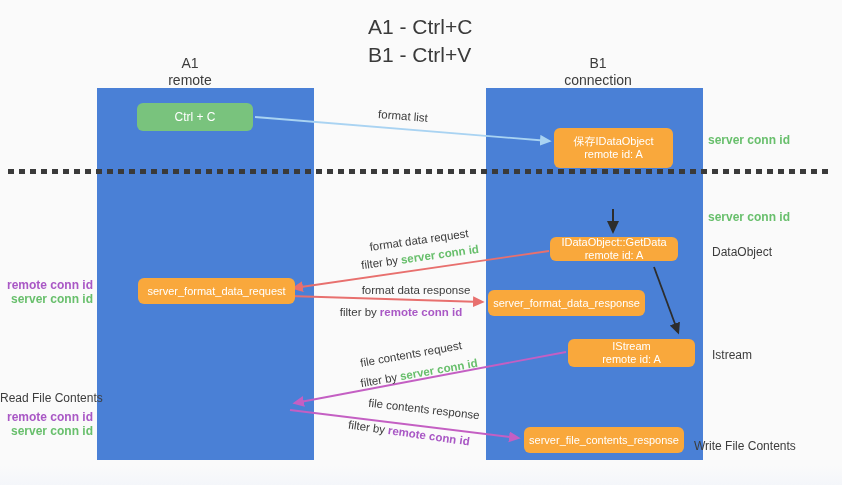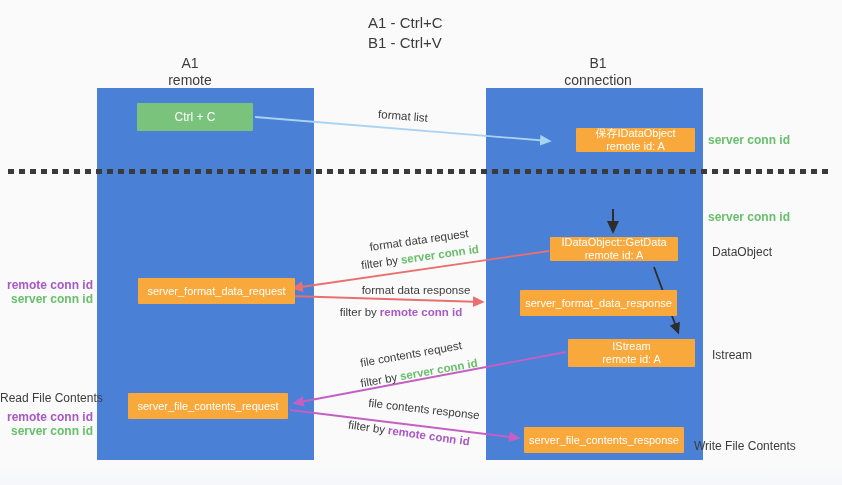--- a/index.html
+++ b/index.html
@@ -1,31 +1,31 @@
 <!DOCTYPE html>
 <html><head>
 <meta charset="utf-8">
 <style>
   * { margin:0; padding:0; box-sizing:border-box; }
   html,body { width:842px; height:485px; }
   body { font-family:"Liberation Sans", sans-serif; background:#fafafa; overflow:hidden; }
   .stage { position:relative; width:842px; height:485px; background:linear-gradient(#fafafa 96%, #f4f6fa); }
 
-  .diagram-title { position:absolute; left:368px; top:13px; font-size:15px; color:#3a3a3a; line-height:1.32; }
+  .diagram-title { position:absolute; left:368px; top:13px; font-size:21px; color:#3a3a3a; line-height:1.32; }
 
   .col-header { position:absolute; width:140px; text-align:center; font-size:14px; color:#3c3c3c; line-height:1.2; }
   .col-header.left  { left:120px; top:55px; }
   .col-header.right { left:528px; top:55px; }
 
   .lifeline { position:absolute; top:88px; width:217px; height:372px; background:#4a80d6; }
   .lifeline.left  { left:97px; }
   .lifeline.right { left:486px; }
 
   .node { position:absolute; display:flex; flex-direction:column; align-items:center; justify-content:center;
-          color:#ffffff; text-align:center; border-radius:1px; line-height:13px; }
+          color:#ffffff; text-align:center; border-radius:6px; line-height:13px; }
   .node.green  { background:#79c37d; font-size:12px; }
   .node.orange { background:#f9a83c; font-size:11px; }
   .node .l1, .node .l2 { white-space:nowrap; }
 
   .dotted-sep { position:absolute; left:8px; top:169px; width:820px; height:5px;
     background:repeating-linear-gradient(90deg,#3a3a3a 0 6px, transparent 6px 11px); }
 
   .arrow-label { position:absolute; white-space:nowrap; font-size:11.5px; color:#3c3c3c;
     transform:translate(-50%,-50%); }
   .green-text  { color:#68bf6c; font-weight:bold; margin-left:3px; }
@@ -83,47 +83,44 @@
     <line x1="289" y1="296" x2="482" y2="302" stroke="#e8706e" stroke-width="1.8" marker-end="url(#mRed)"></line>
     <line x1="654" y1="267" x2="678" y2="332" stroke="#2d2d2d" stroke-width="1.8" marker-end="url(#mBlack)"></line>
     <line x1="566" y1="352" x2="295" y2="403" stroke="#c45fc3" stroke-width="1.8" marker-end="url(#mMag)"></line>
     <line x1="290" y1="410" x2="518" y2="438" stroke="#c45fc3" stroke-width="1.8" marker-end="url(#mMag)"></line>
   </svg>
 
   <div class="node green" style="left:137px; top:103px; width:116px; height:28px;">
     <span class="l1">Ctrl + C</span>
   </div>
 
-  <div class="node orange" style="left:576px; top:128px; width:119px; height:24px;">
+  <div class="node orange" style="left:554px; top:128px; width:119px; height:40px;">
     <span class="l1">保存IDataObject</span>
     <span class="l2">remote id: A</span>
   </div>
 
 
   <div class="node orange" style="left:550px; top:237px; width:128px; height:24px;">
     <span class="l1">IDataObject::GetData</span>
     <span class="l2">remote id: A</span>
   </div>
 
   <div class="node orange" style="left:138px; top:278px; width:157px; height:26px;">
     <span class="l1">server_format_data_request</span>
   </div>
 
-  <div class="node orange" style="left:488px; top:290px; width:157px; height:26px;margin-left:32px;">
+  <div class="node orange" style="left:488px; top:290px; width:157px; height:26px;">
     <span class="l1">server_format_data_response</span>
   </div>
 
   <div class="node orange" style="left:568px; top:339px; width:127px; height:28px;">
     <span class="l1">IStream</span>
     <span class="l2">remote id: A</span>
   </div>
 
-  <div class="node orange" style="left:128px; top:393px; width:160px; height:26px;">
-    <span class="l1">server_file_contents_request</span>
-  </div>
 
   <div class="node orange" style="left:524px; top:427px; width:160px; height:26px;">
     <span class="l1">server_file_contents_response</span>
   </div>
 
   <div class="arrow-label" style="left:403px; top:116px; transform:translate(-50%,-50%) rotate(4.5deg);">format list</div>
 
   <div class="arrow-label" style="left:419px; top:240px; transform:translate(-50%,-50%) rotate(-8deg);">format data request</div>
 
   <div class="arrow-label" style="left:420px; top:257px; transform:translate(-50%,-50%) rotate(-8deg);">

